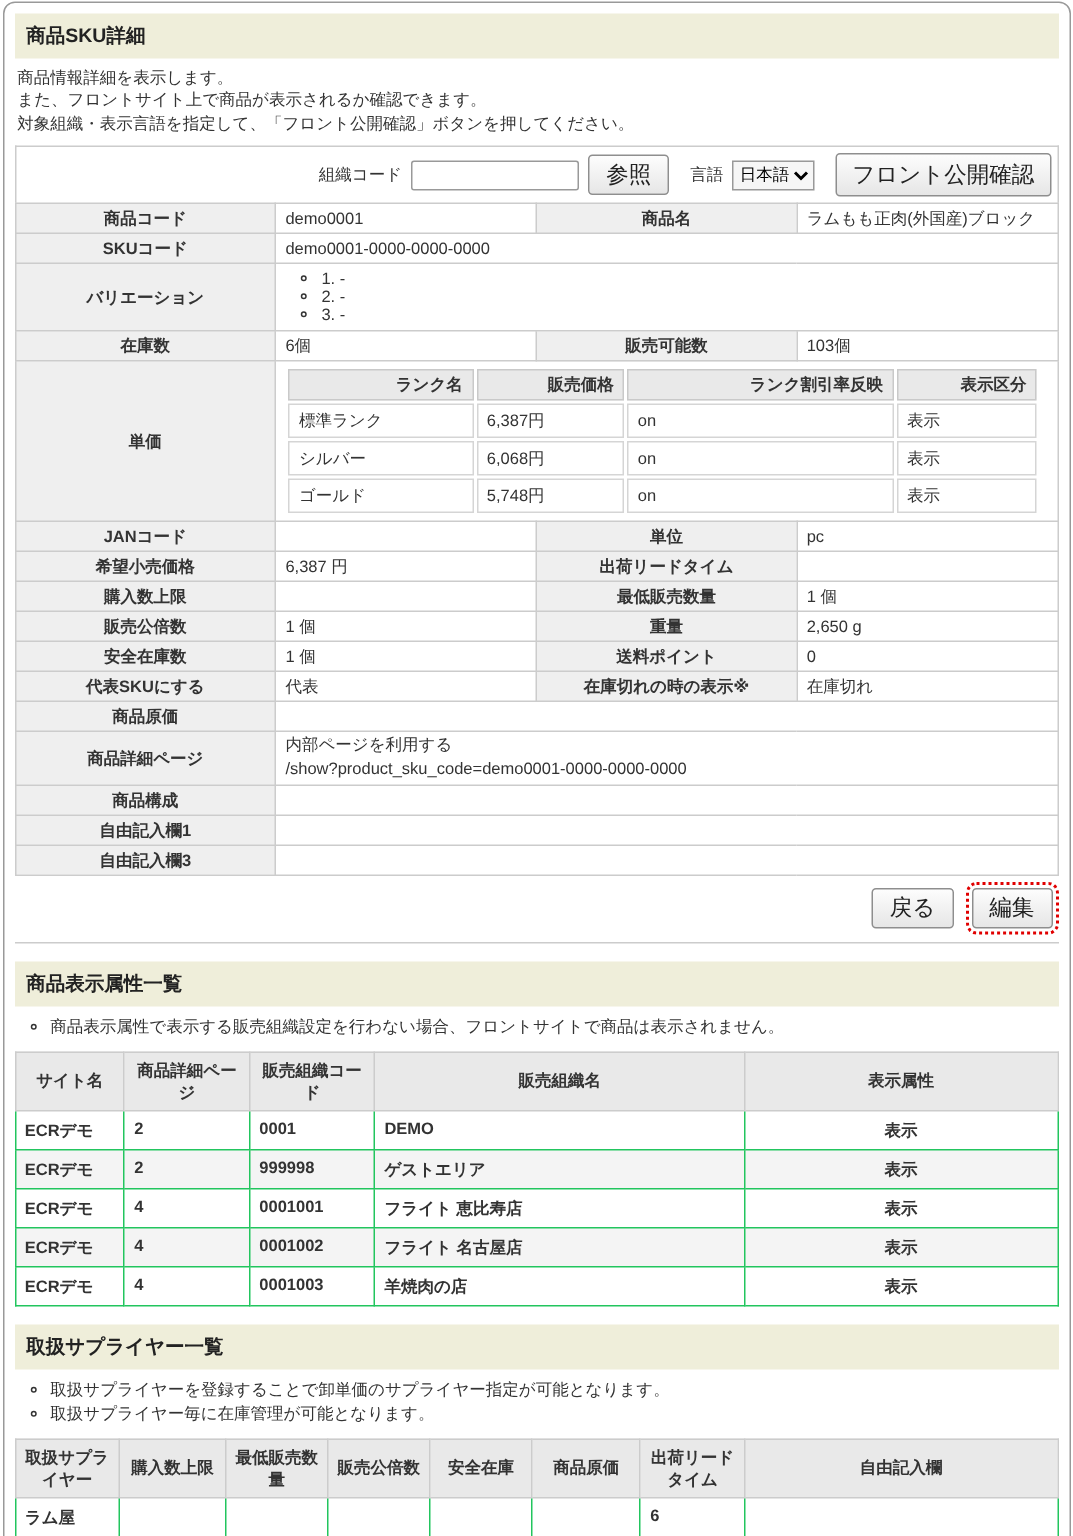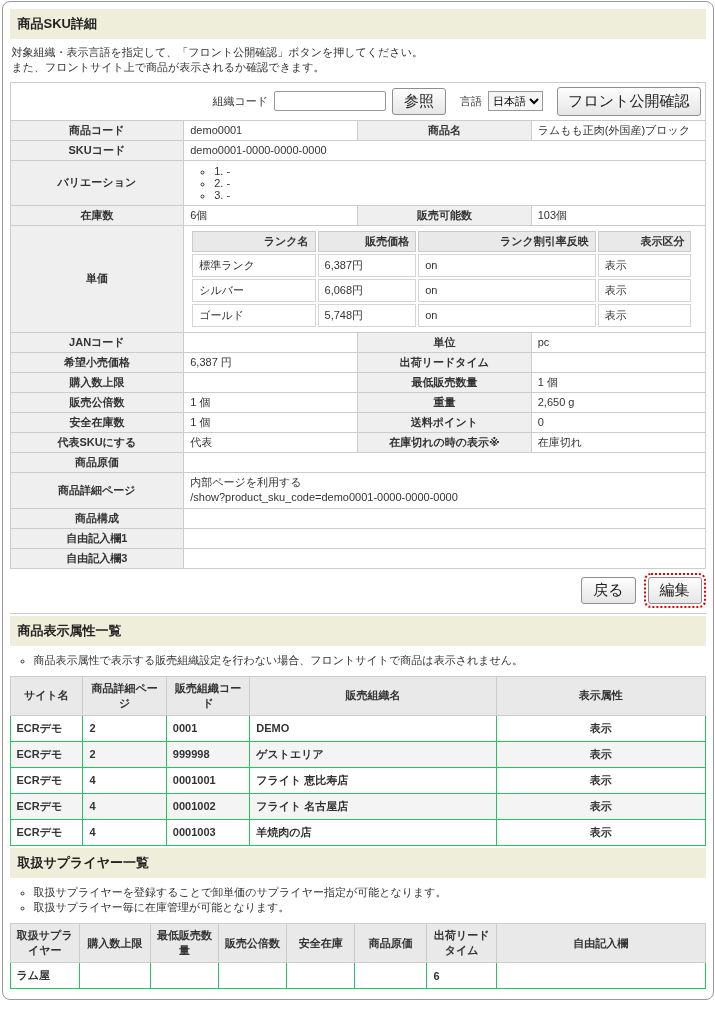--- a/index.html
+++ b/index.html
@@ -33,40 +33,41 @@
   .detail .url-line { line-height:1.4; }
 
   .rank { border-collapse:separate; border-spacing:2px; width:99%; margin:1px 0; }
   .rank th { background:#e9e9e9; border:1px solid #c9c9c9; padding:2px 6px;
              font-weight:bold; text-align:right; }
   .rank td { background:#fff; border:1px solid #d5d5d5; padding:3px 6px; text-align:left; }
 
   .actions { display:flex; justify-content:flex-end; gap:12px; padding:8px 4px 9px 0;
              border-bottom:1px solid #ccc; margin-bottom:2px; }
 
-  .section { margin-top:2px;border-radius:14px; }
+  .section { margin-top:12px;border-radius:14px; }
   .notes { margin:7px 0 7px 24px; padding:0; list-style:circle; font-size:11px;
            line-height:1.45; }
   .grid { table-layout:fixed; }
   .grid th { background:#e9e9e9; border:1px solid #ccc; padding:4px 3px;
              font-weight:bold; text-align:center; overflow-wrap:break-word; }
   .grid td { border:1px solid #22c55e; padding:5px 6px; overflow-wrap:break-word;font-weight:bold; }
   .grid tbody tr:nth-child(even) td { background:#f4f4f4; }
   .attr td:nth-child(5) { text-align:center; }
 </style>
 </head>
 <body>
 
 <div class="page">
 
   <div class="heading">商品SKU詳細</div>
 
   <ul class="intro">
+      <li>商品情報詳細を表示します。</li>
+      <li>また、フロントサイト上で商品が表示されるか確認できます。</li>
       <li>対象組織・表示言語を指定して、「フロント公開確認」ボタンを押してください。</li>
-      <li>また、フロントサイト上で商品が表示されるか確認できます。</li>
     </ul>
 
   <div class="toolbar">
     <span>組織コード</span>
     <input type="text" value="" style="">
     <button class="btn">参照</button>
     <span style="margin-left:8px">言語</span>
     <select>
       <option>日本語</option>
     </select>

